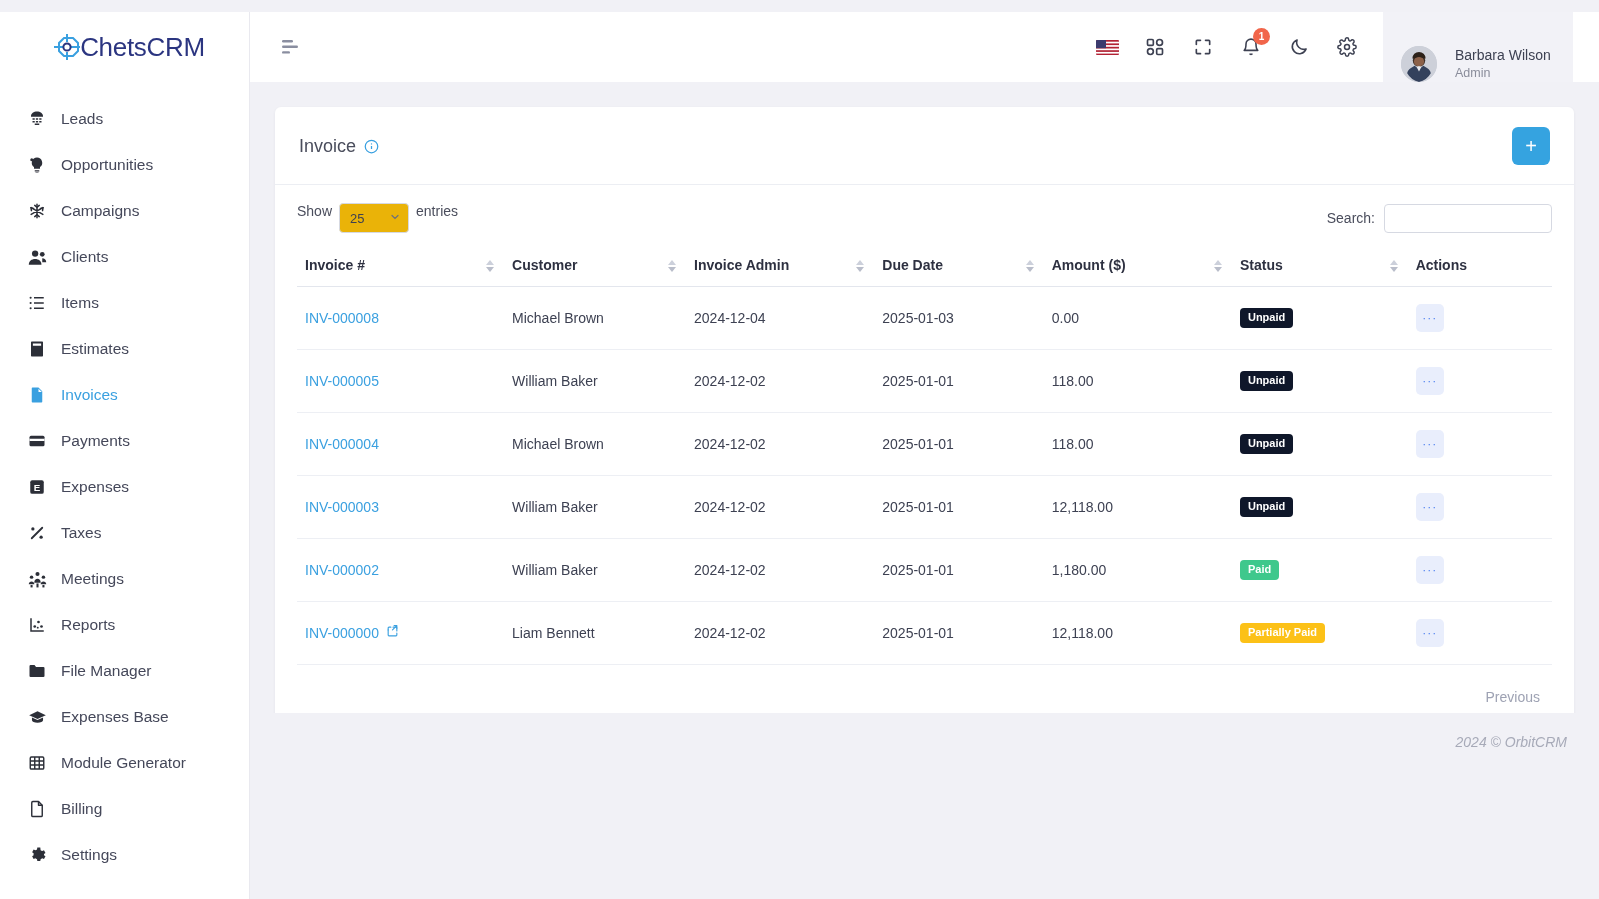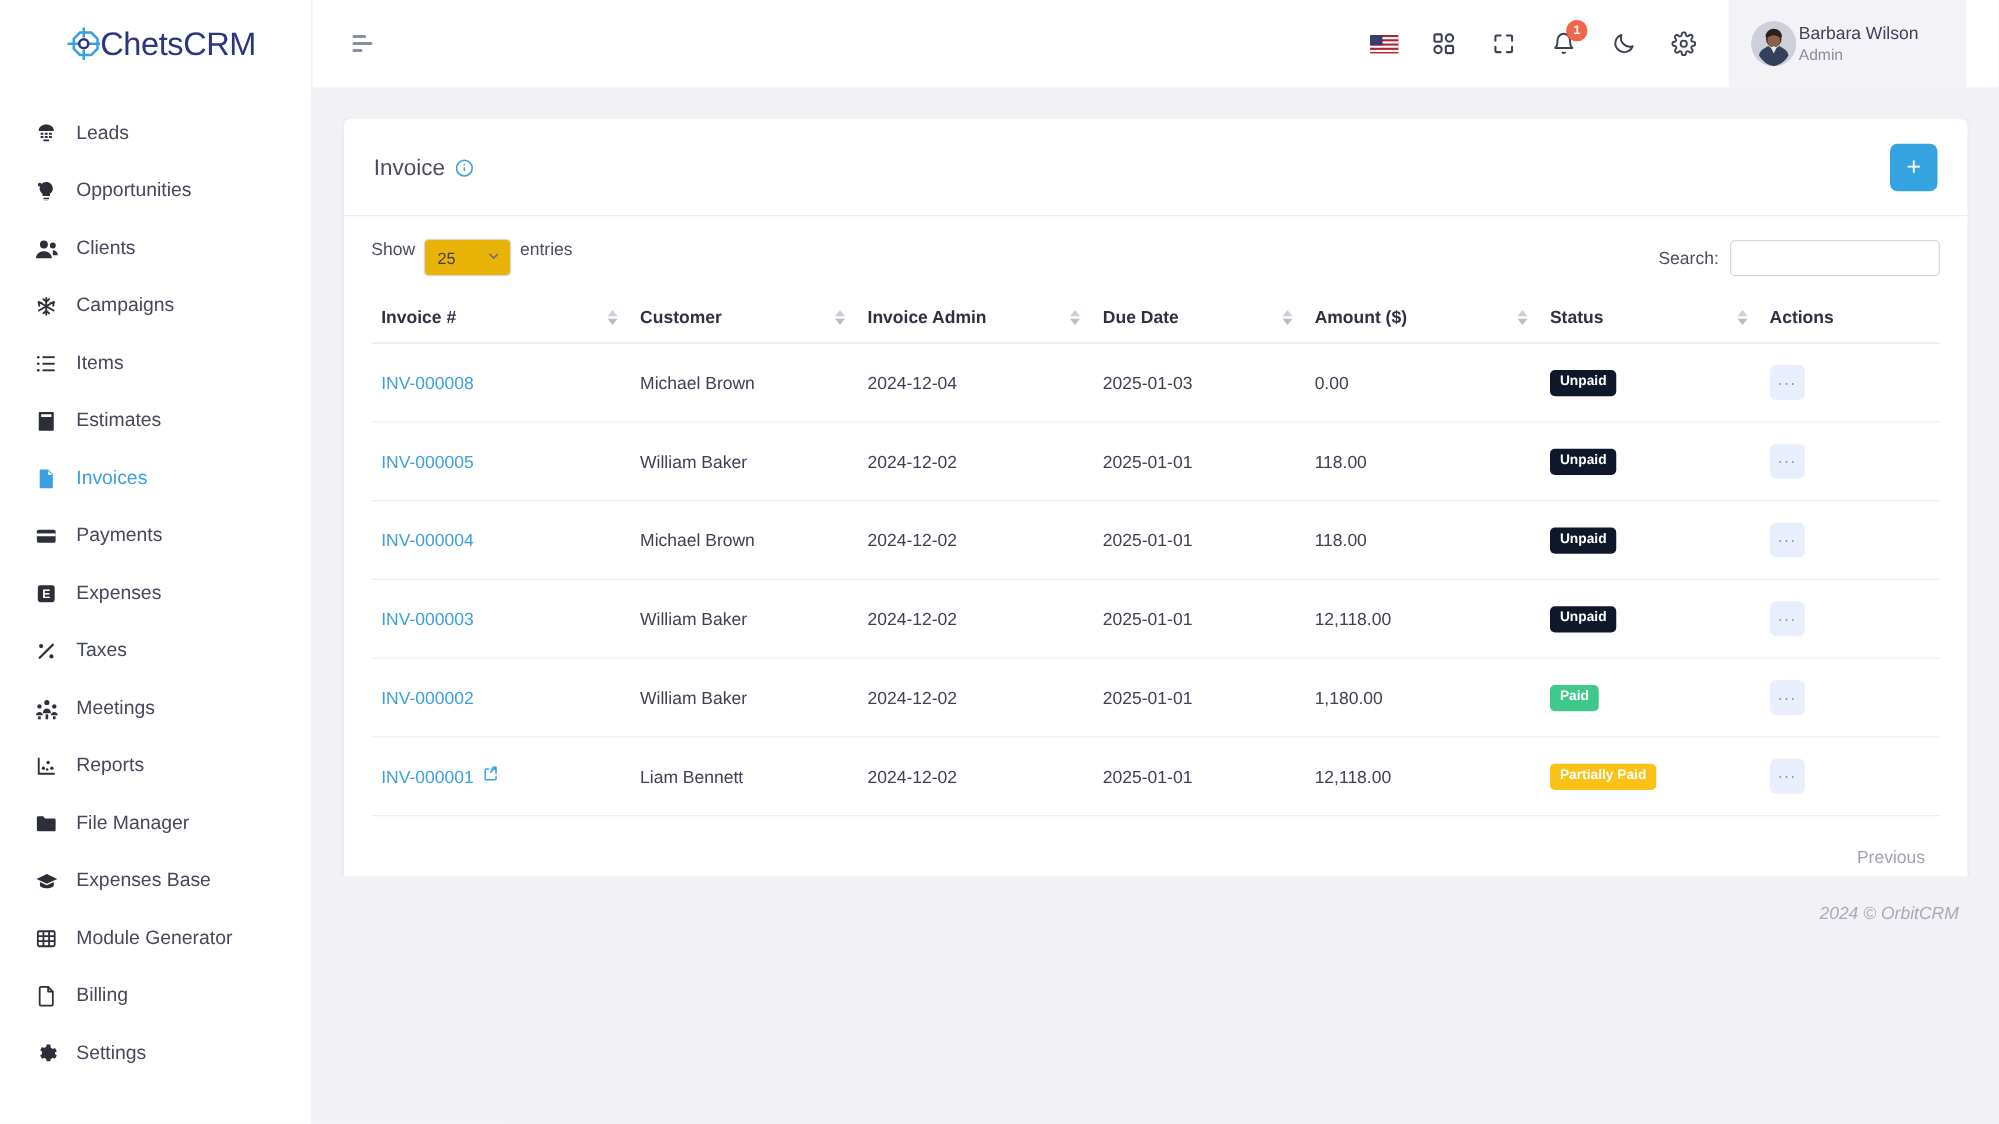--- a/index.html
+++ b/index.html
@@ -2,21 +2,21 @@
 <html><head>
 <meta charset="utf-8">
 <style>
   * { box-sizing: border-box; margin: 0; padding: 0; }
   html, body {
     width: 1599px; height: 899px;
     font-family: "Liberation Sans", sans-serif;
     background: #f1f1f6;
     overflow: hidden;
   }
-  .app { display: flex; width: 1599px; height: 759px; }
+  .app { display: flex; width: 1599px; height: 759px; margin-top: 12px; }
 
   
   .sidebar {
     width: 250px; height: 899px; background: #ffffff;
     border-right: 1px solid #e9e9ef;
     display: flex; flex-direction: column;
     flex: 0 0 250px;
   }
   .brand {
     height: 70px; display: flex; align-items: center; justify-content: center;
@@ -50,21 +50,21 @@
   .topbar-spacer { flex: 1 1 auto; }
   .topbar-icons { display: flex; align-items: center; gap: 24px; padding-right: 26px; }
   .tb-icon { width: 24px; height: 24px; display: flex; align-items: center; justify-content: center; color: #3d4152; cursor: pointer; position: relative; }
   .flag { width: 23px; height: 15px; border-radius: 1px; overflow: hidden; position: relative; display:block; }
   .badge {
     position: absolute; top: -7px; right: -7px; background: #f1654a; color: #fff;
     font-size: 10px; font-weight: 700; width: 17px; height: 17px; border-radius: 50%;
     display: flex; align-items: center; justify-content: center; line-height: 1;
   }
   .user-box {
-    display: flex; align-items: center; gap: 2px; background: #f2f2f7;
+    display: flex; align-items: flex-end; gap: 18px; background: #f2f2f7;
     height: 70px; padding: 0 22px 0 18px; cursor: pointer; min-width: 190px;
   }
   .avatar {
     width: 36px; height: 36px; border-radius: 50%; flex: 0 0 36px; overflow: hidden;
     background: #c9ccd6; position: relative;
   }
   .user-name { font-size: 14px; color: #3d4152; line-height: 1.35; white-space: nowrap; }
   .user-role { font-size: 12.5px; color: #8a8d9b; line-height: 1.35; }
 
   .content { flex: 1 1 auto; padding: 25px 25px 0 25px; overflow: hidden; position: relative; }
@@ -189,39 +189,39 @@
           <svg width="18" height="18" viewBox="0 0 24 24" fill="currentColor">
               <path d="M12 2a7 7 0 0 0-4 12.7V17h8v-2.3A7 7 0 0 0 12 2zM9 19h6v1.5H9V19zm1 3h4v.5h-4V22z"></path>
               <circle cx="5" cy="5" r="2"></circle>
             </svg>
         </span>
         <span class="nav-label">Opportunities</span>
       </a>
 
       <a class="nav-item">
         <span class="nav-icon">
+          <svg width="18" height="18" viewBox="0 0 24 24" fill="none" stroke="currentColor" stroke-width="2" stroke-linecap="round">
+              <path d="M12 3v18M4.2 7.5l15.6 9M19.8 7.5l-15.6 9"></path>
+              <path d="M9 4.5 12 7l3-2.5M9 19.5 12 17l3 2.5"></path>
+              <path d="M4.6 11.5 4 8l3.4.6M19.4 11.5 20 8l-3.4.6"></path>
+            </svg>
+        </span>
+        <span class="nav-label">Campaigns</span>
+      </a>
+
+      <a class="nav-item">
+        <span class="nav-icon">
           <svg width="19" height="19" viewBox="0 0 24 24" fill="currentColor">
               <circle cx="9" cy="7" r="4"></circle>
               <path d="M1 21c0-4.4 3.6-7 8-7s8 2.6 8 7H1z"></path>
               <circle cx="18" cy="8" r="3"></circle>
               <path d="M18 13c2.7 0 5 1.8 5 5h-5v-5z"></path>
             </svg>
         </span>
         <span class="nav-label">Clients</span>
-      </a>
-
-      <a class="nav-item">
-        <span class="nav-icon">
-          <svg width="18" height="18" viewBox="0 0 24 24" fill="none" stroke="currentColor" stroke-width="2" stroke-linecap="round">
-              <path d="M12 3v18M4.2 7.5l15.6 9M19.8 7.5l-15.6 9"></path>
-              <path d="M9 4.5 12 7l3-2.5M9 19.5 12 17l3 2.5"></path>
-              <path d="M4.6 11.5 4 8l3.4.6M19.4 11.5 20 8l-3.4.6"></path>
-            </svg>
-        </span>
-        <span class="nav-label">Campaigns</span>
       </a>
 
       <a class="nav-item">
         <span class="nav-icon">
           <svg width="18" height="18" viewBox="0 0 24 24" fill="currentColor">
               <rect x="8" y="4" width="13" height="2"></rect>
               <rect x="8" y="11" width="13" height="2"></rect>
               <rect x="8" y="18" width="13" height="2"></rect>
               <circle cx="3.5" cy="5" r="1.4"></circle>
               <circle cx="3.5" cy="12" r="1.4"></circle>
@@ -600,21 +600,21 @@
                 <td>2024-12-02</td>
                 <td>2025-01-01</td>
                 <td>1,180.00</td>
                 <td><span class="badge-pill b-paid">Paid</span></td>
                 <td><button class="action-btn">···</button></td>
               </tr>
 
               <tr>
                 <td>
                   <a class="inv-link">
-                    <span>INV-000001</span>
+                    <span>INV-000000</span>
                     <span>
                       <svg width="13" height="13" viewBox="0 0 24 24" fill="none" stroke="#3aa0e0" stroke-width="2.1" stroke-linecap="round" stroke-linejoin="round">
                         <path d="M20 11V5.5a1.5 1.5 0 0 0-1.5-1.5H13"></path>
                         <path d="M4 9v9.5A1.5 1.5 0 0 0 5.5 20h13a1.5 1.5 0 0 0 1.5-1.5V15"></path>
                         <path d="M4 9V5.5A1.5 1.5 0 0 1 5.5 4H9"></path>
                         <path d="M12 9 20 1M20 1h-5M20 1v5"></path>
                       </svg>
                     </span>
                   </a>
                 </td>

